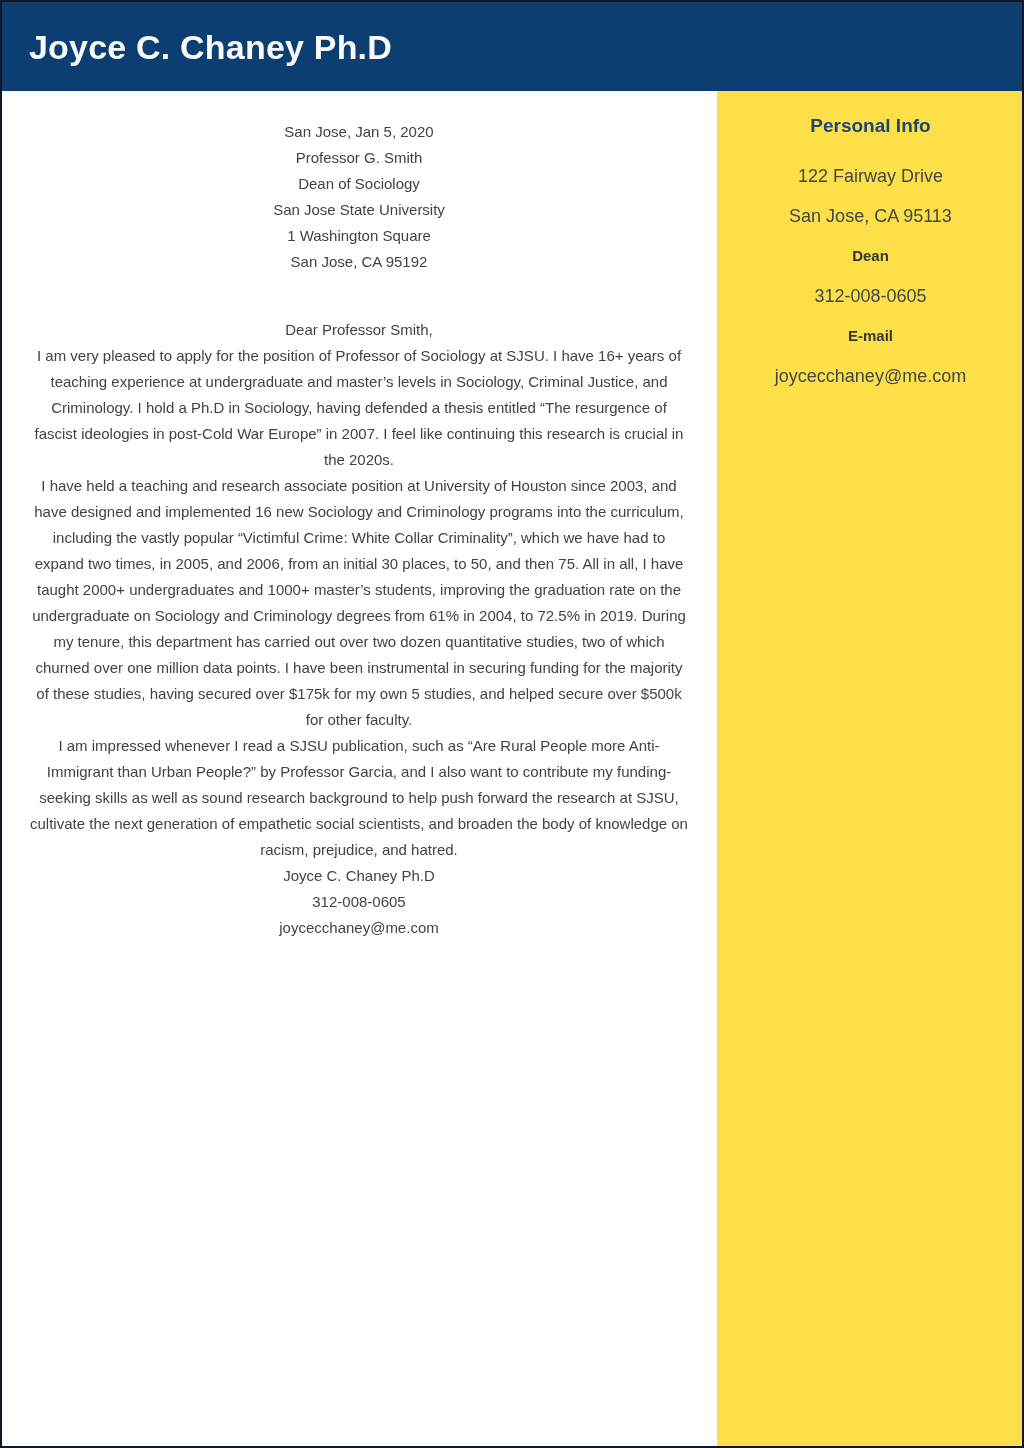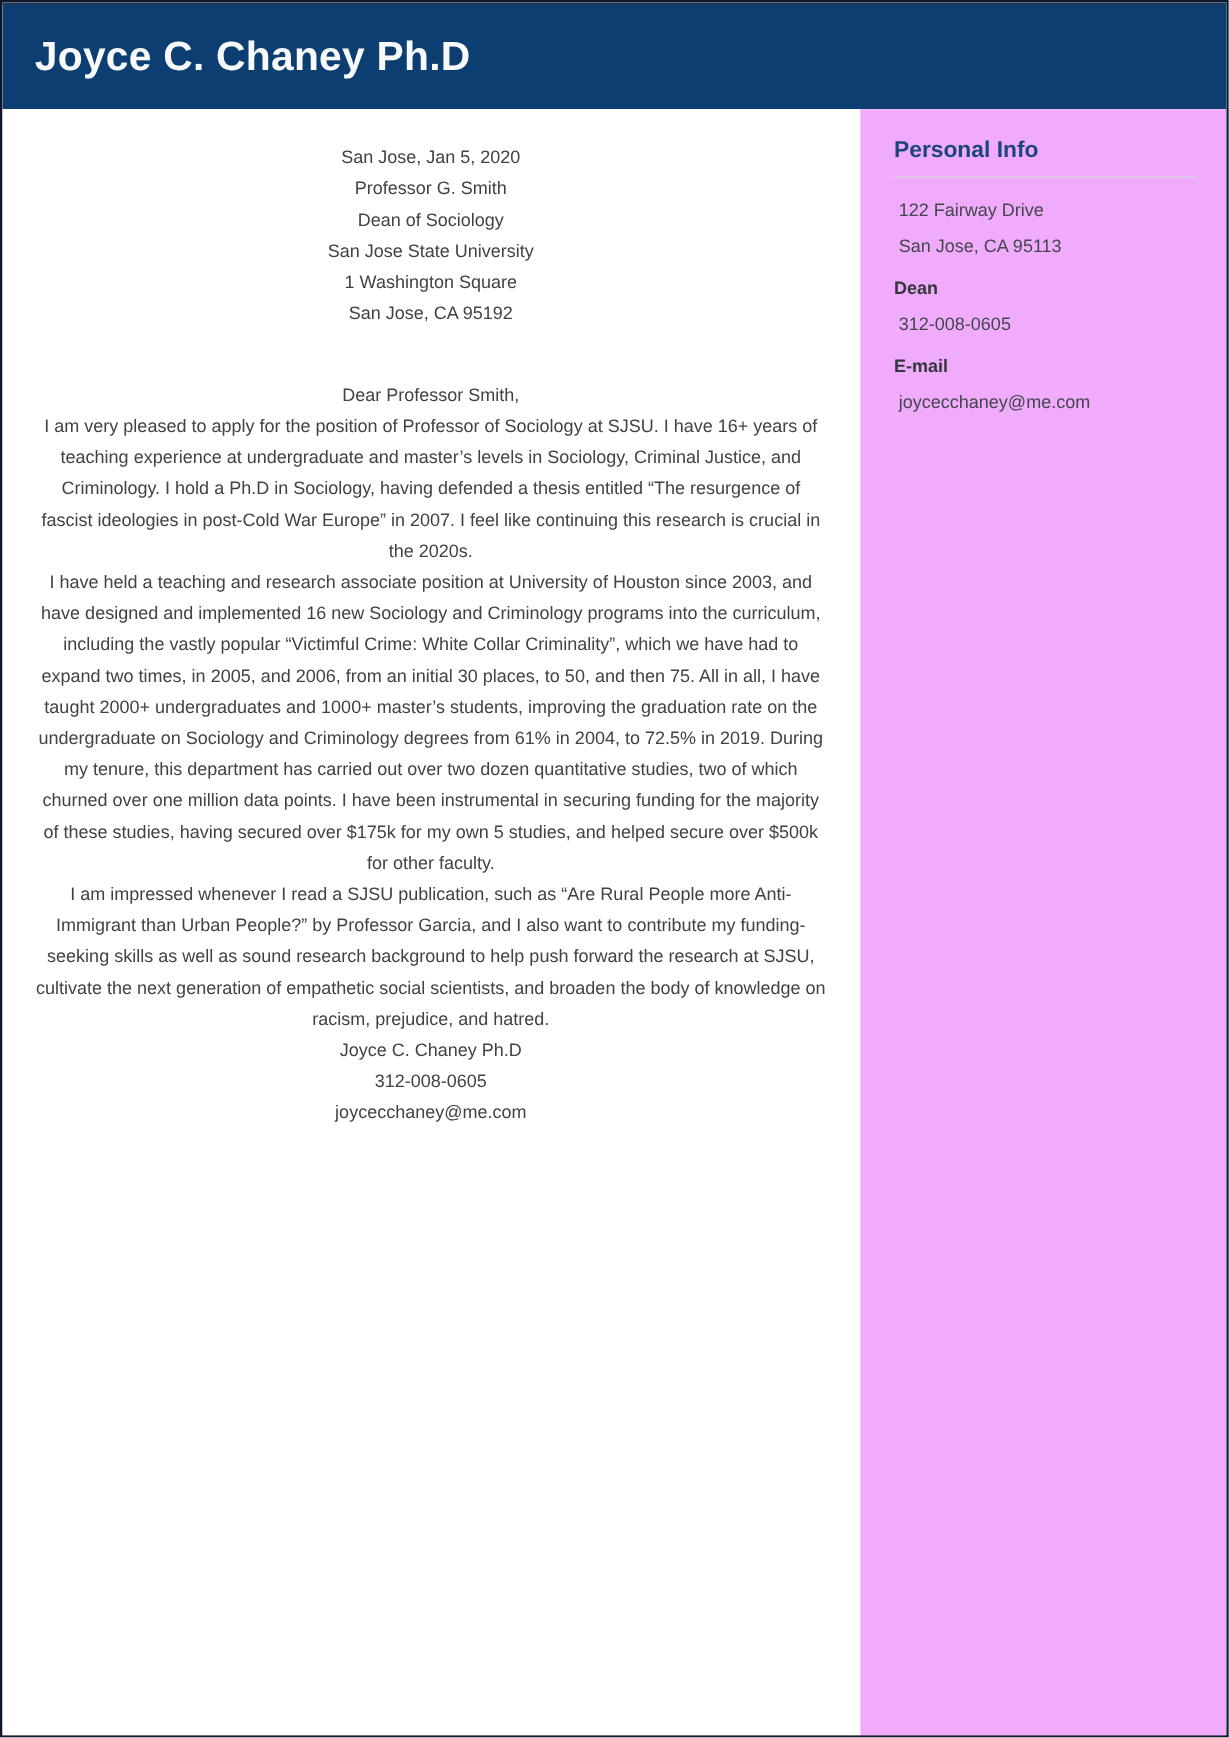--- a/index.html
+++ b/index.html
@@ -51,22 +51,23 @@
     text-align: center;
   }
   .date-line   { margin-bottom: 40px; }
   .recipient   { margin-bottom: 42px; }
   .salutation  { margin-bottom: 25px; }
   .para        { margin-bottom: 26px; }
   .closing     { margin-bottom: 26px; }
   .sidebar {
     box-sizing: border-box;
     flex: 1;
-    background: #f0abfc;
+    background: #fde047;
     padding: 24px 26px 0 28px;
+    text-align: center;
   }
   .sidebar h2 {
     margin: 0 0 10px 0;
     font-size: 19px;
     font-weight: bold;
     color: #1b4679;
   }
   .sidebar-divider {
     border: none;
     border-top: 1px solid #d6d8db;
@@ -74,24 +75,24 @@
   }
   .info-group { margin-bottom: 9px; }
   .info-label {
     font-size: 15px;
     line-height: 26px;
     font-weight: bold;
     color: #33373b;
     margin: 0;
   }
   .info-line {
-    font-size: 15px;
+    font-size: 18px;
     line-height: 26px;
     color: #43474c;
-    margin: 4px;
+    margin: 14px;
   }
 </style>
 </head>
 <body>
 
 <div class="page">
 
   <header class="header">
     <h1>Joyce C. Chaney Ph.D</h1>
   </header>

